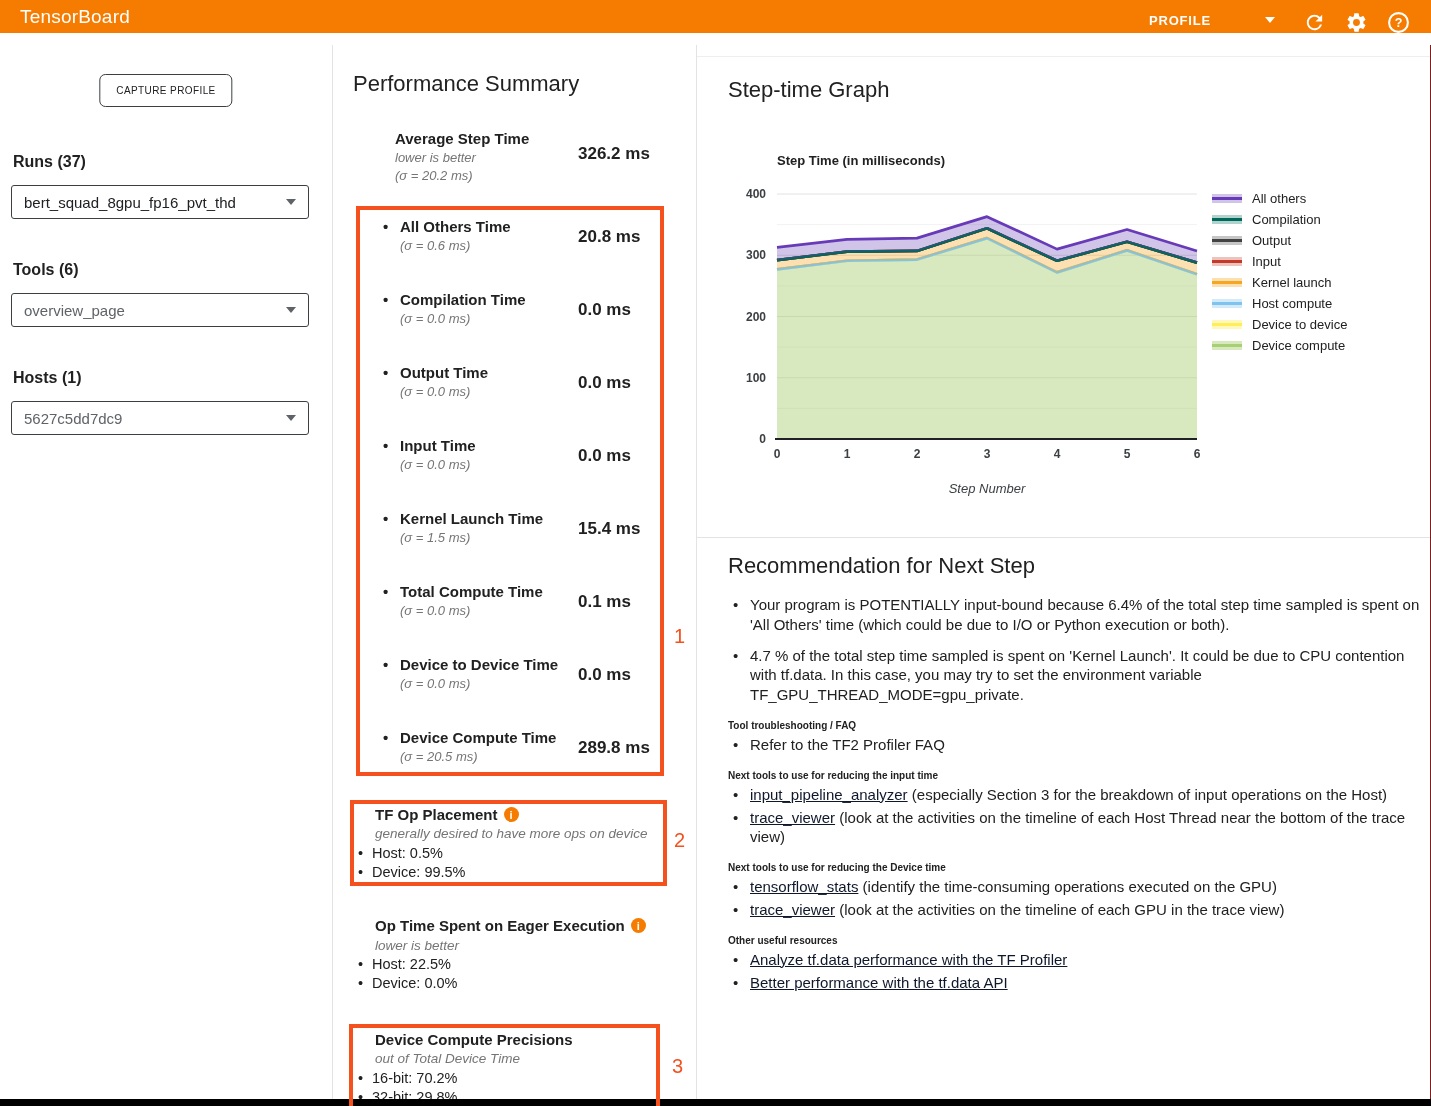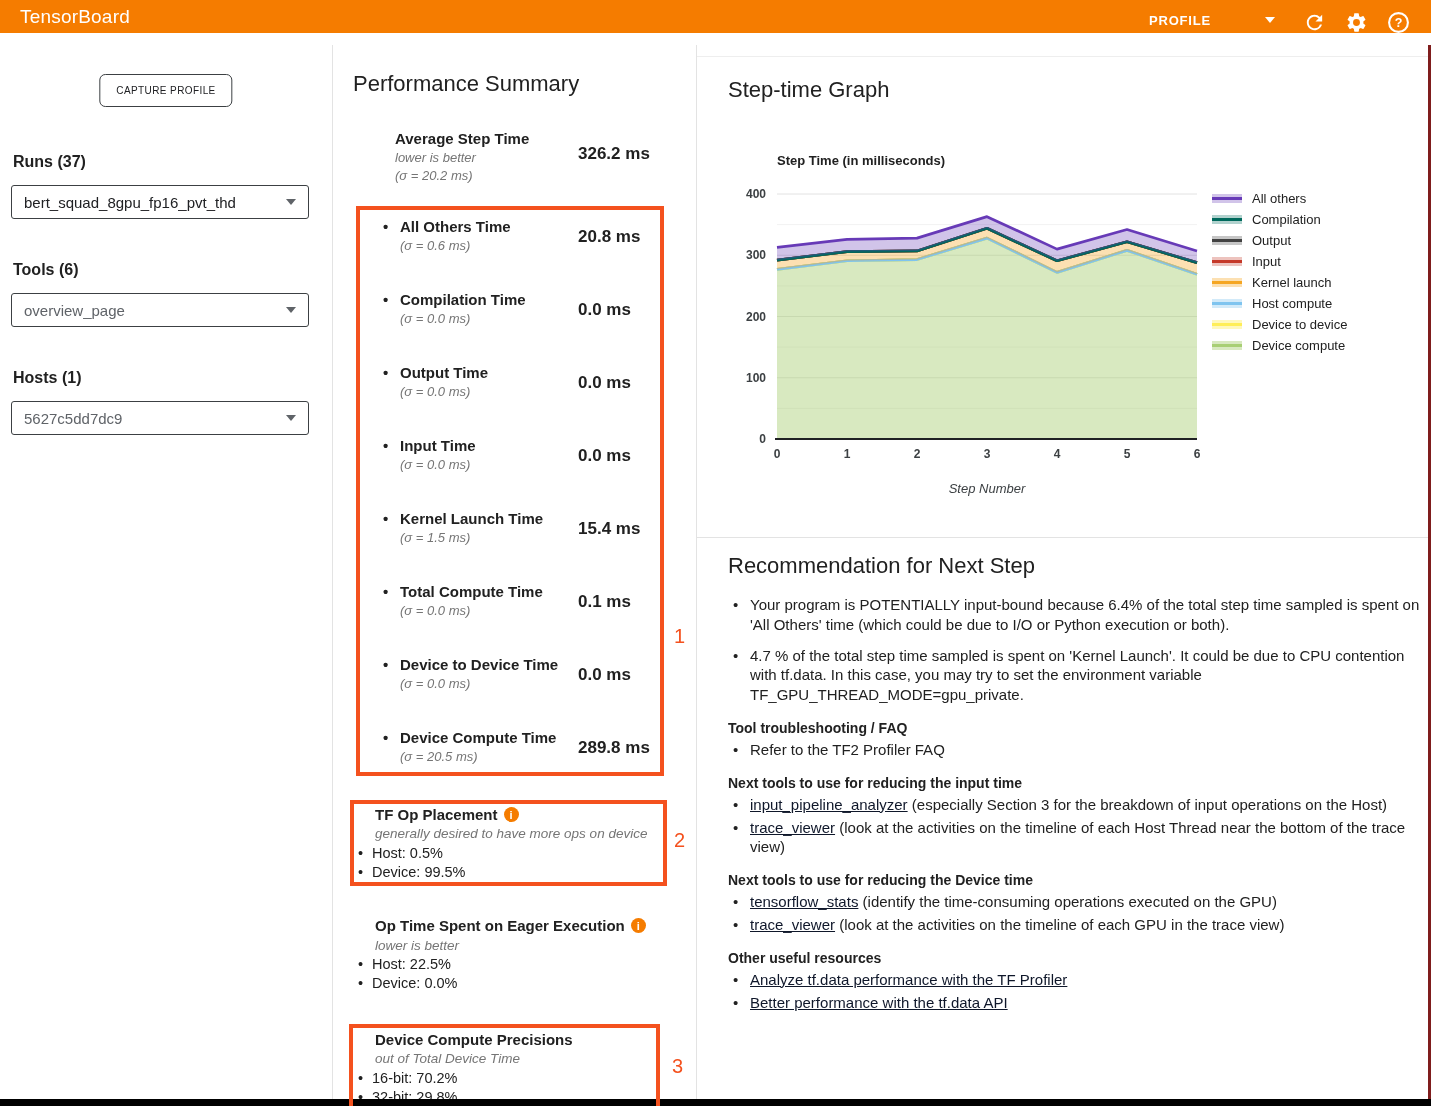--- a/index.html
+++ b/index.html
@@ -39,41 +39,41 @@
   .ann-box { position:absolute; border:4px solid #F4511E; z-index:10; }
   .ann-num { position:absolute; color:#F4511E; font-size:20px; font-weight:500; z-index:11; }
 
   .blk-head { position:absolute; display:flex; align-items:center; gap:6px; font-size:15px; font-weight:700; }
   .blk-sub { position:absolute; font-size:13.5px; font-style:italic; color:#757575; }
   .blk-li { position:absolute; font-size:14.5px; color:#212121; padding-left:14px; }
   .blk-li::before { content:"•"; position:absolute; left:0; top:0; }
   .info-icon { display:inline-flex; width:15px; height:15px; border-radius:50%; background:#F57C00; color:#fff; font-size:11px; font-weight:700; align-items:center; justify-content:center; font-style:normal; cursor:pointer; }
 
   
-  .rightpanel { position:absolute; left:697px; top:45px; right:0; bottom:0; background:#fff; border-right:3px solid #7f1d1d; }
+  .rightpanel { position:absolute; left:697px; top:45px; right:0; bottom:0; background:#fff; border-right:1px solid #7f1d1d; }
   .card-top { position:absolute; left:0; right:0; top:11px; border-top:1px solid #eee; }
   .rp-title { position:absolute; left:31px; top:32px; }
   .chart-wrap { position:absolute; left:32px; top:105px; width:730px; height:350px; }
   .chart-title { position:absolute; left:48px; top:3px; font-size:13px; font-weight:700; color:#212121; }
   .chart-xlabel { position:absolute; left:48px; top:331px; width:420px; text-align:center; font-size:13px; font-style:italic; color:#3c4043; }
   .tick { font:700 12px "Liberation Sans",sans-serif; fill:#3c4043; }
   .legend { position:absolute; left:483px; top:38px; }
   .legend-item { display:flex; align-items:center; height:21px; }
   .legend-swatch { width:30px; height:9px; position:relative; margin-right:10px; flex:0 0 30px; }
   .legend-swatch .line { position:absolute; left:0; right:0; top:3px; height:3px; }
   .legend-label { font-size:13px; color:#212121; white-space:nowrap; }
 
   .hr-divider { position:absolute; left:0; right:0; top:492px; border-top:1px solid #e3e3e3; }
 
   .rec { position:absolute; left:31px; top:508px; width:700px; }
   .rec-title { margin-bottom:16px; }
   .rec li, .rec-li { position:relative; padding-left:22px; font-size:15px; line-height:1.32; color:#212121; list-style:none; }
   .rec-bullets li { margin-bottom:11px; }
   .rec li::before, .rec-li::before { content:"•"; position:absolute; left:5px; top:0; color:#212121; }
-  .rec-head { font-size:14px; font-weight:700; margin:15px 0 4px; }
+  .rec-head { font-size:10px; font-weight:700; margin:15px 0 4px; }
   .rec-li { margin-bottom:3px; }
   a.rec-link { color:#0f172a; text-decoration:underline; cursor:pointer; }
 
   .bottom-bar { position:absolute; left:0; top:1099px; width:100%; height:7px; background:#000; z-index:5; }
 </style>
 </head>
 <body>
 
 <div class="topbar">
   <span class="tb-title">TensorBoard</span>

